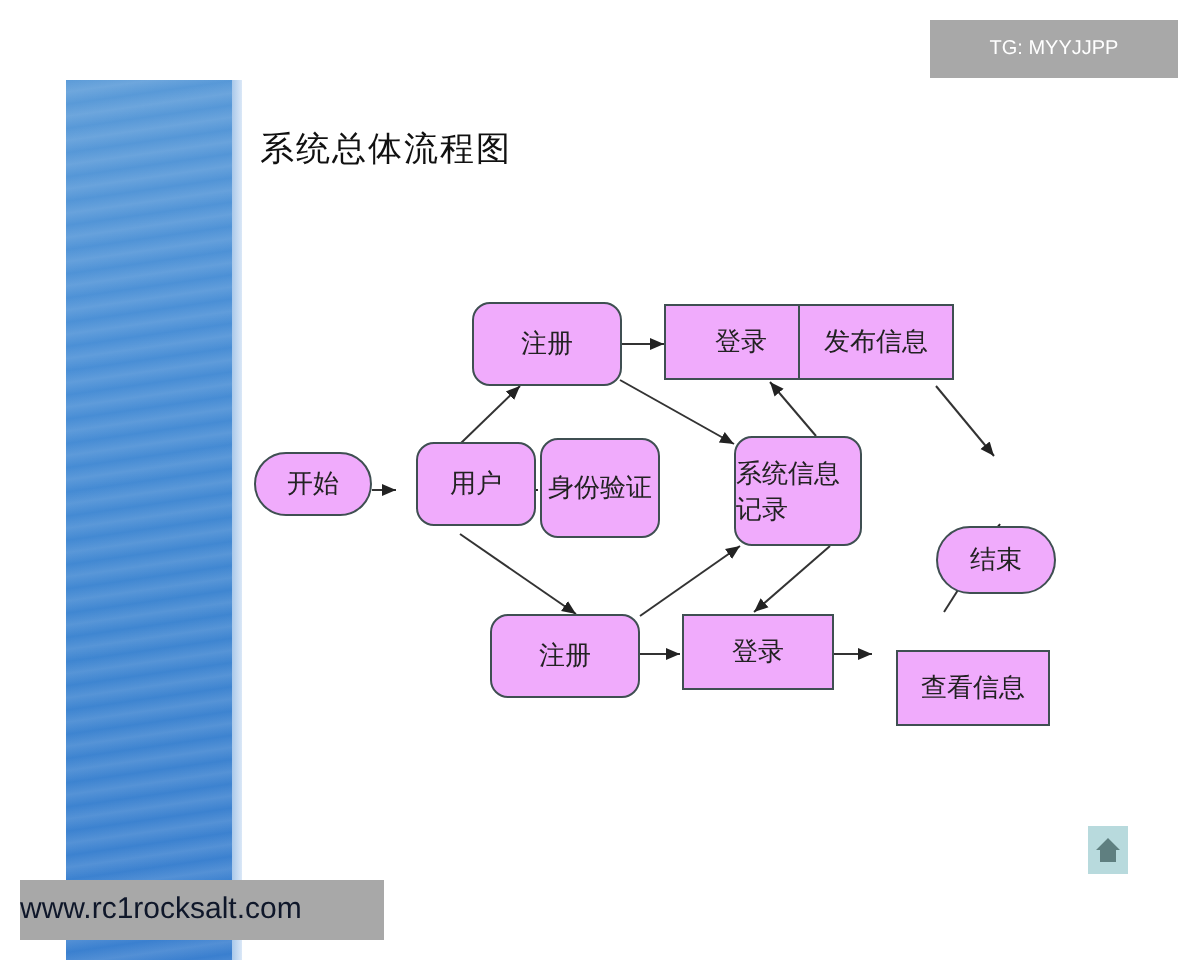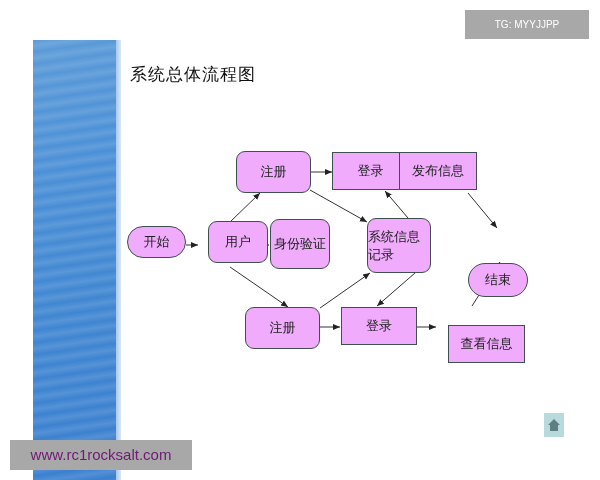--- a/index.html
+++ b/index.html
@@ -10,21 +10,21 @@
   .side-panel::before { content:""; position:absolute; inset:0;
     background: repeating-linear-gradient(172deg, rgba(255,255,255,0.0) 0px, rgba(255,255,255,0.18) 6px, rgba(255,255,255,0.0) 12px);
     opacity:0.7; }
   .side-edge { position:absolute; left:116px; top:40px; width:5px; height:440px;
     background: linear-gradient(90deg, #a9c8ea, #dbe8f7); }
   .title { position:absolute; left:130px; top:63px; font-family:"DejaVu Sans","Liberation Sans",sans-serif;
     font-size:17px; color:#111; letter-spacing:1px;text-align:center; }
   .tg-badge { position:absolute; left:465px; top:10px; width:124px; height:29px; background:#a8a8a8;
     color:#fff; font-family:"Liberation Sans","DejaVu Sans",sans-serif; font-size:10px; line-height:29px; text-align:center; }
   .url-badge { position:absolute; left:10px; top:440px; width:182px; height:30px; background:#a8a8a8;
-    color:#701a75; font-family:"Liberation Sans","DejaVu Sans",sans-serif; font-size:15px; line-height:30px; text-align:center; }
+    color:#0f172a; font-family:"Liberation Sans","DejaVu Sans",sans-serif; font-size:15px; line-height:30px; }
   .home-btn { position:absolute; left:544px; top:413px; width:20px; height:24px; background:#b8dadd; cursor:pointer;
     display:flex; align-items:center; justify-content:center; }
   .node { position:absolute; background:#f0abfc; border:1.5px solid #3f4f52; box-sizing:border-box;
     display:flex; align-items:center; justify-content:center; font-size:13px; color:#222; }
   .round { border-radius:9px; }
   .pill { border-radius:18px; }
   svg.arrows { position:absolute; left:0; top:0; }
 </style>
 </head>
 <body>

